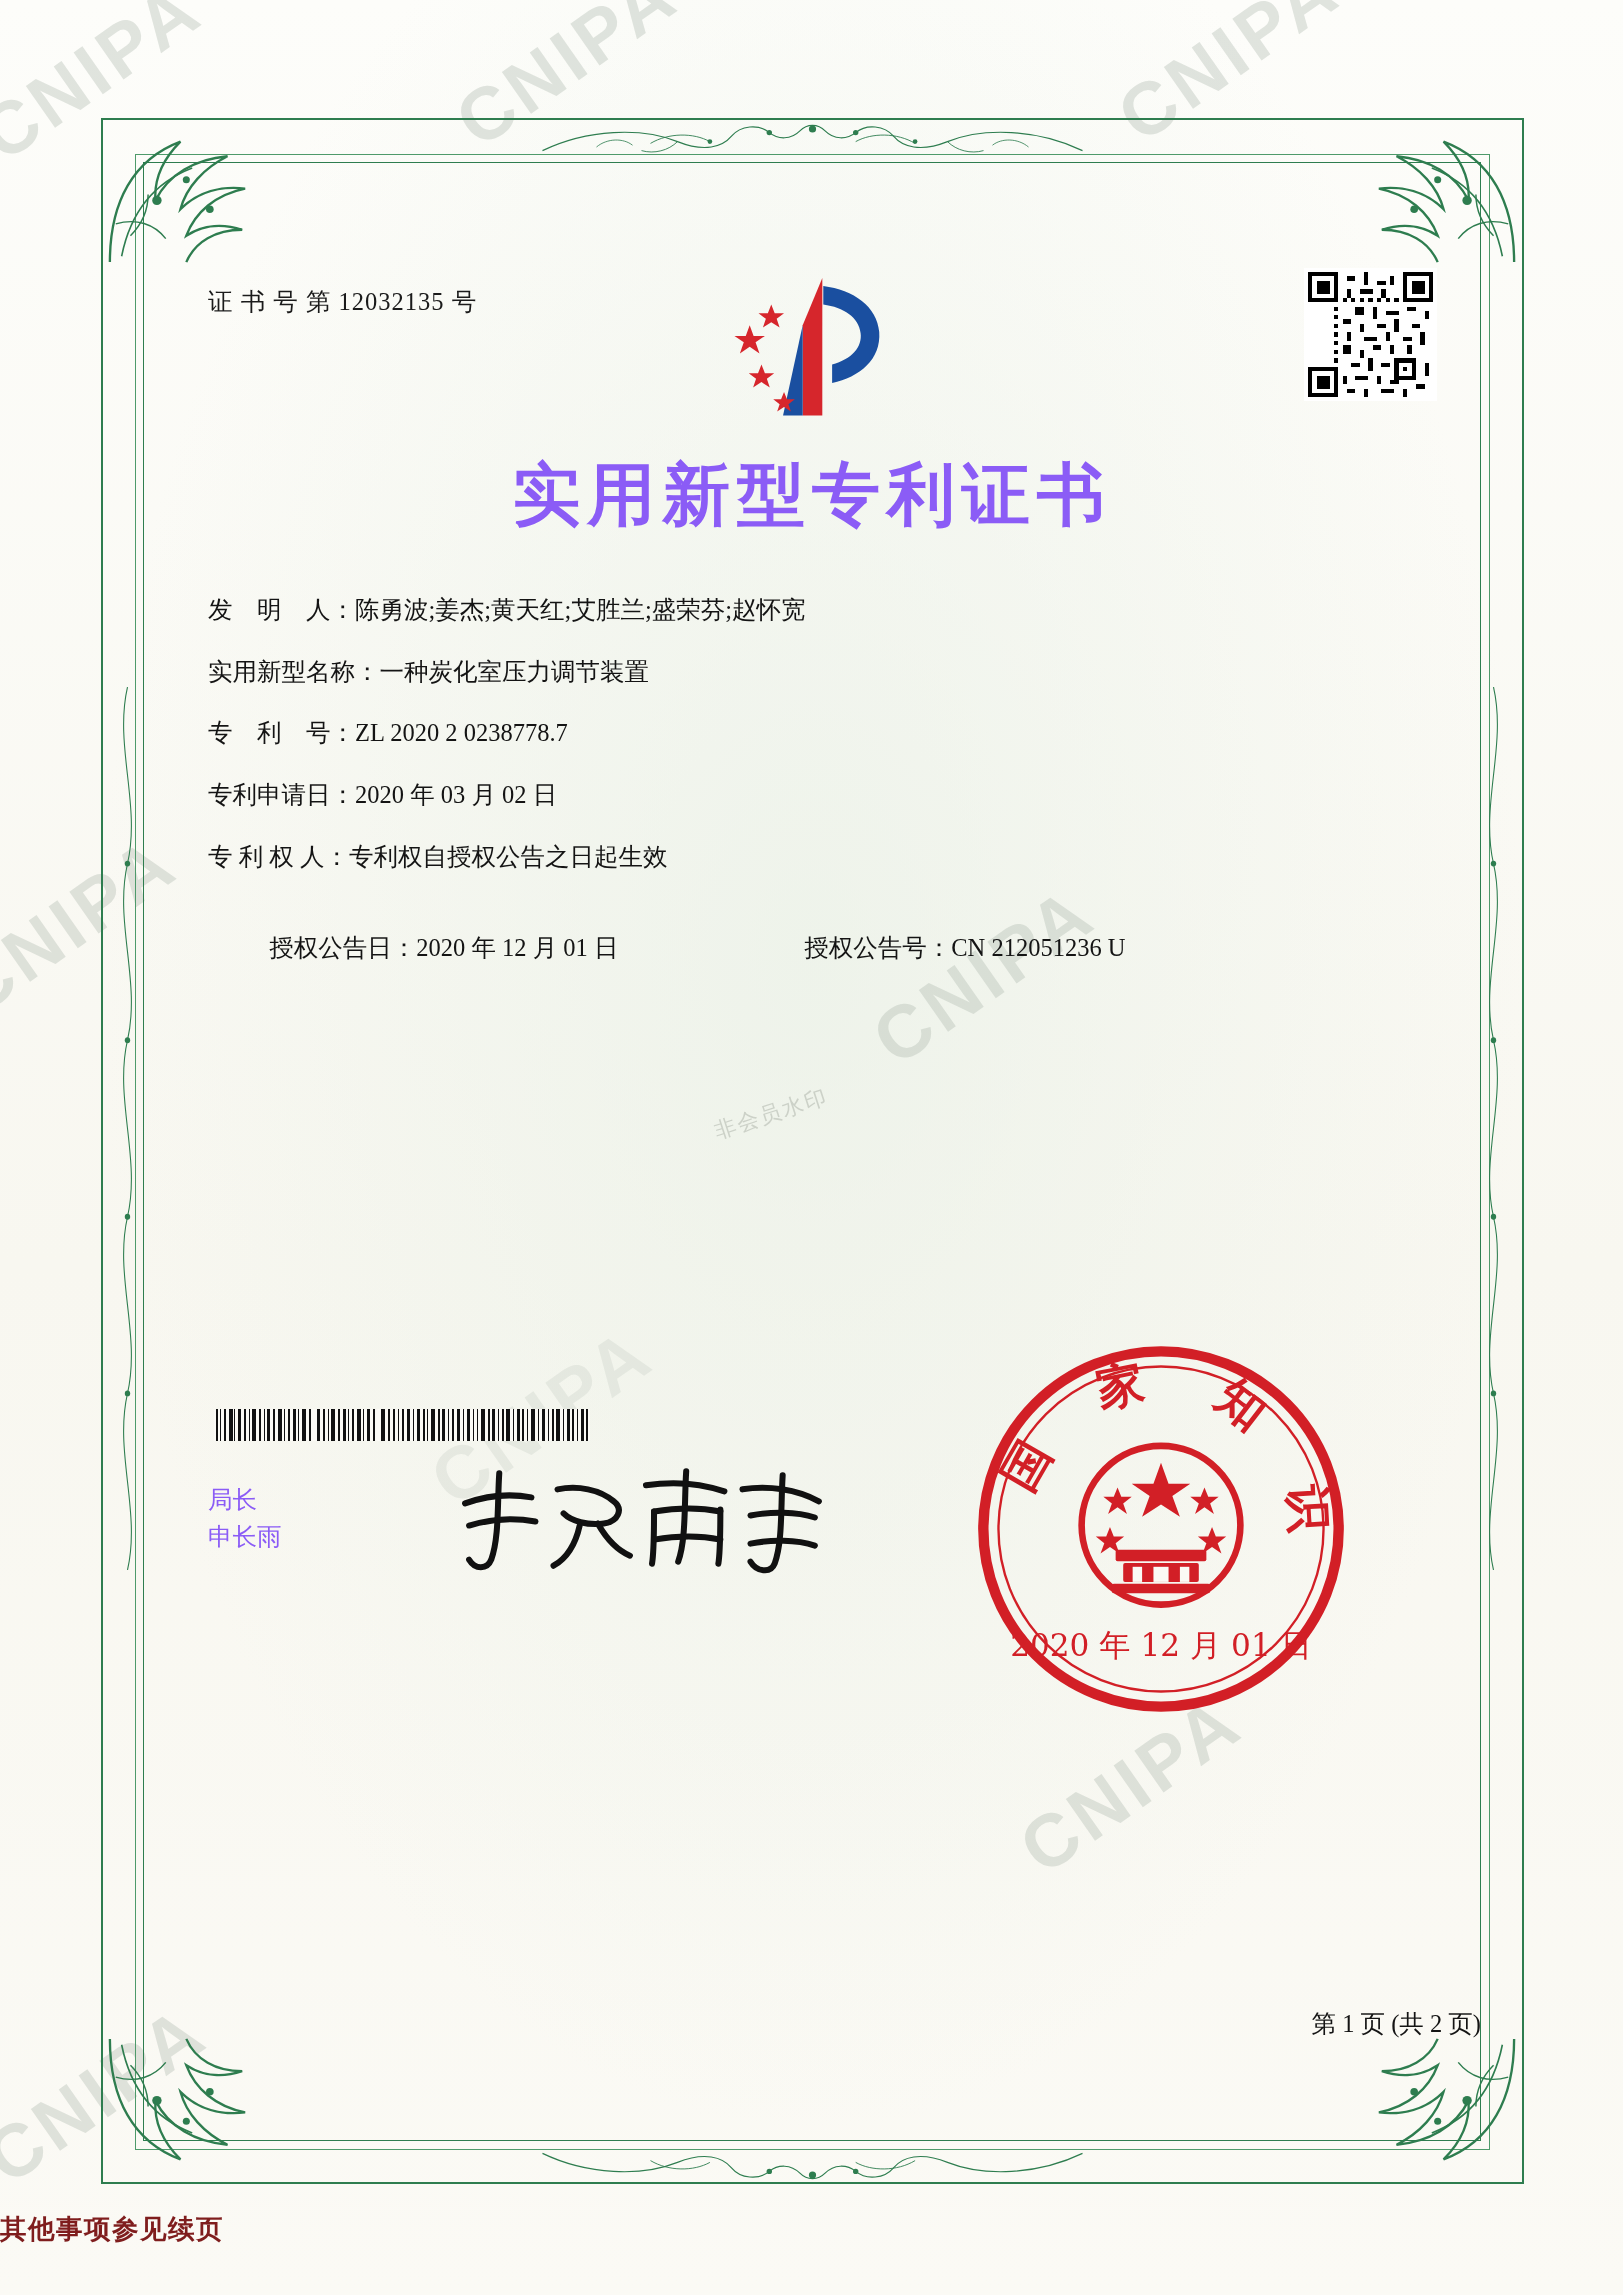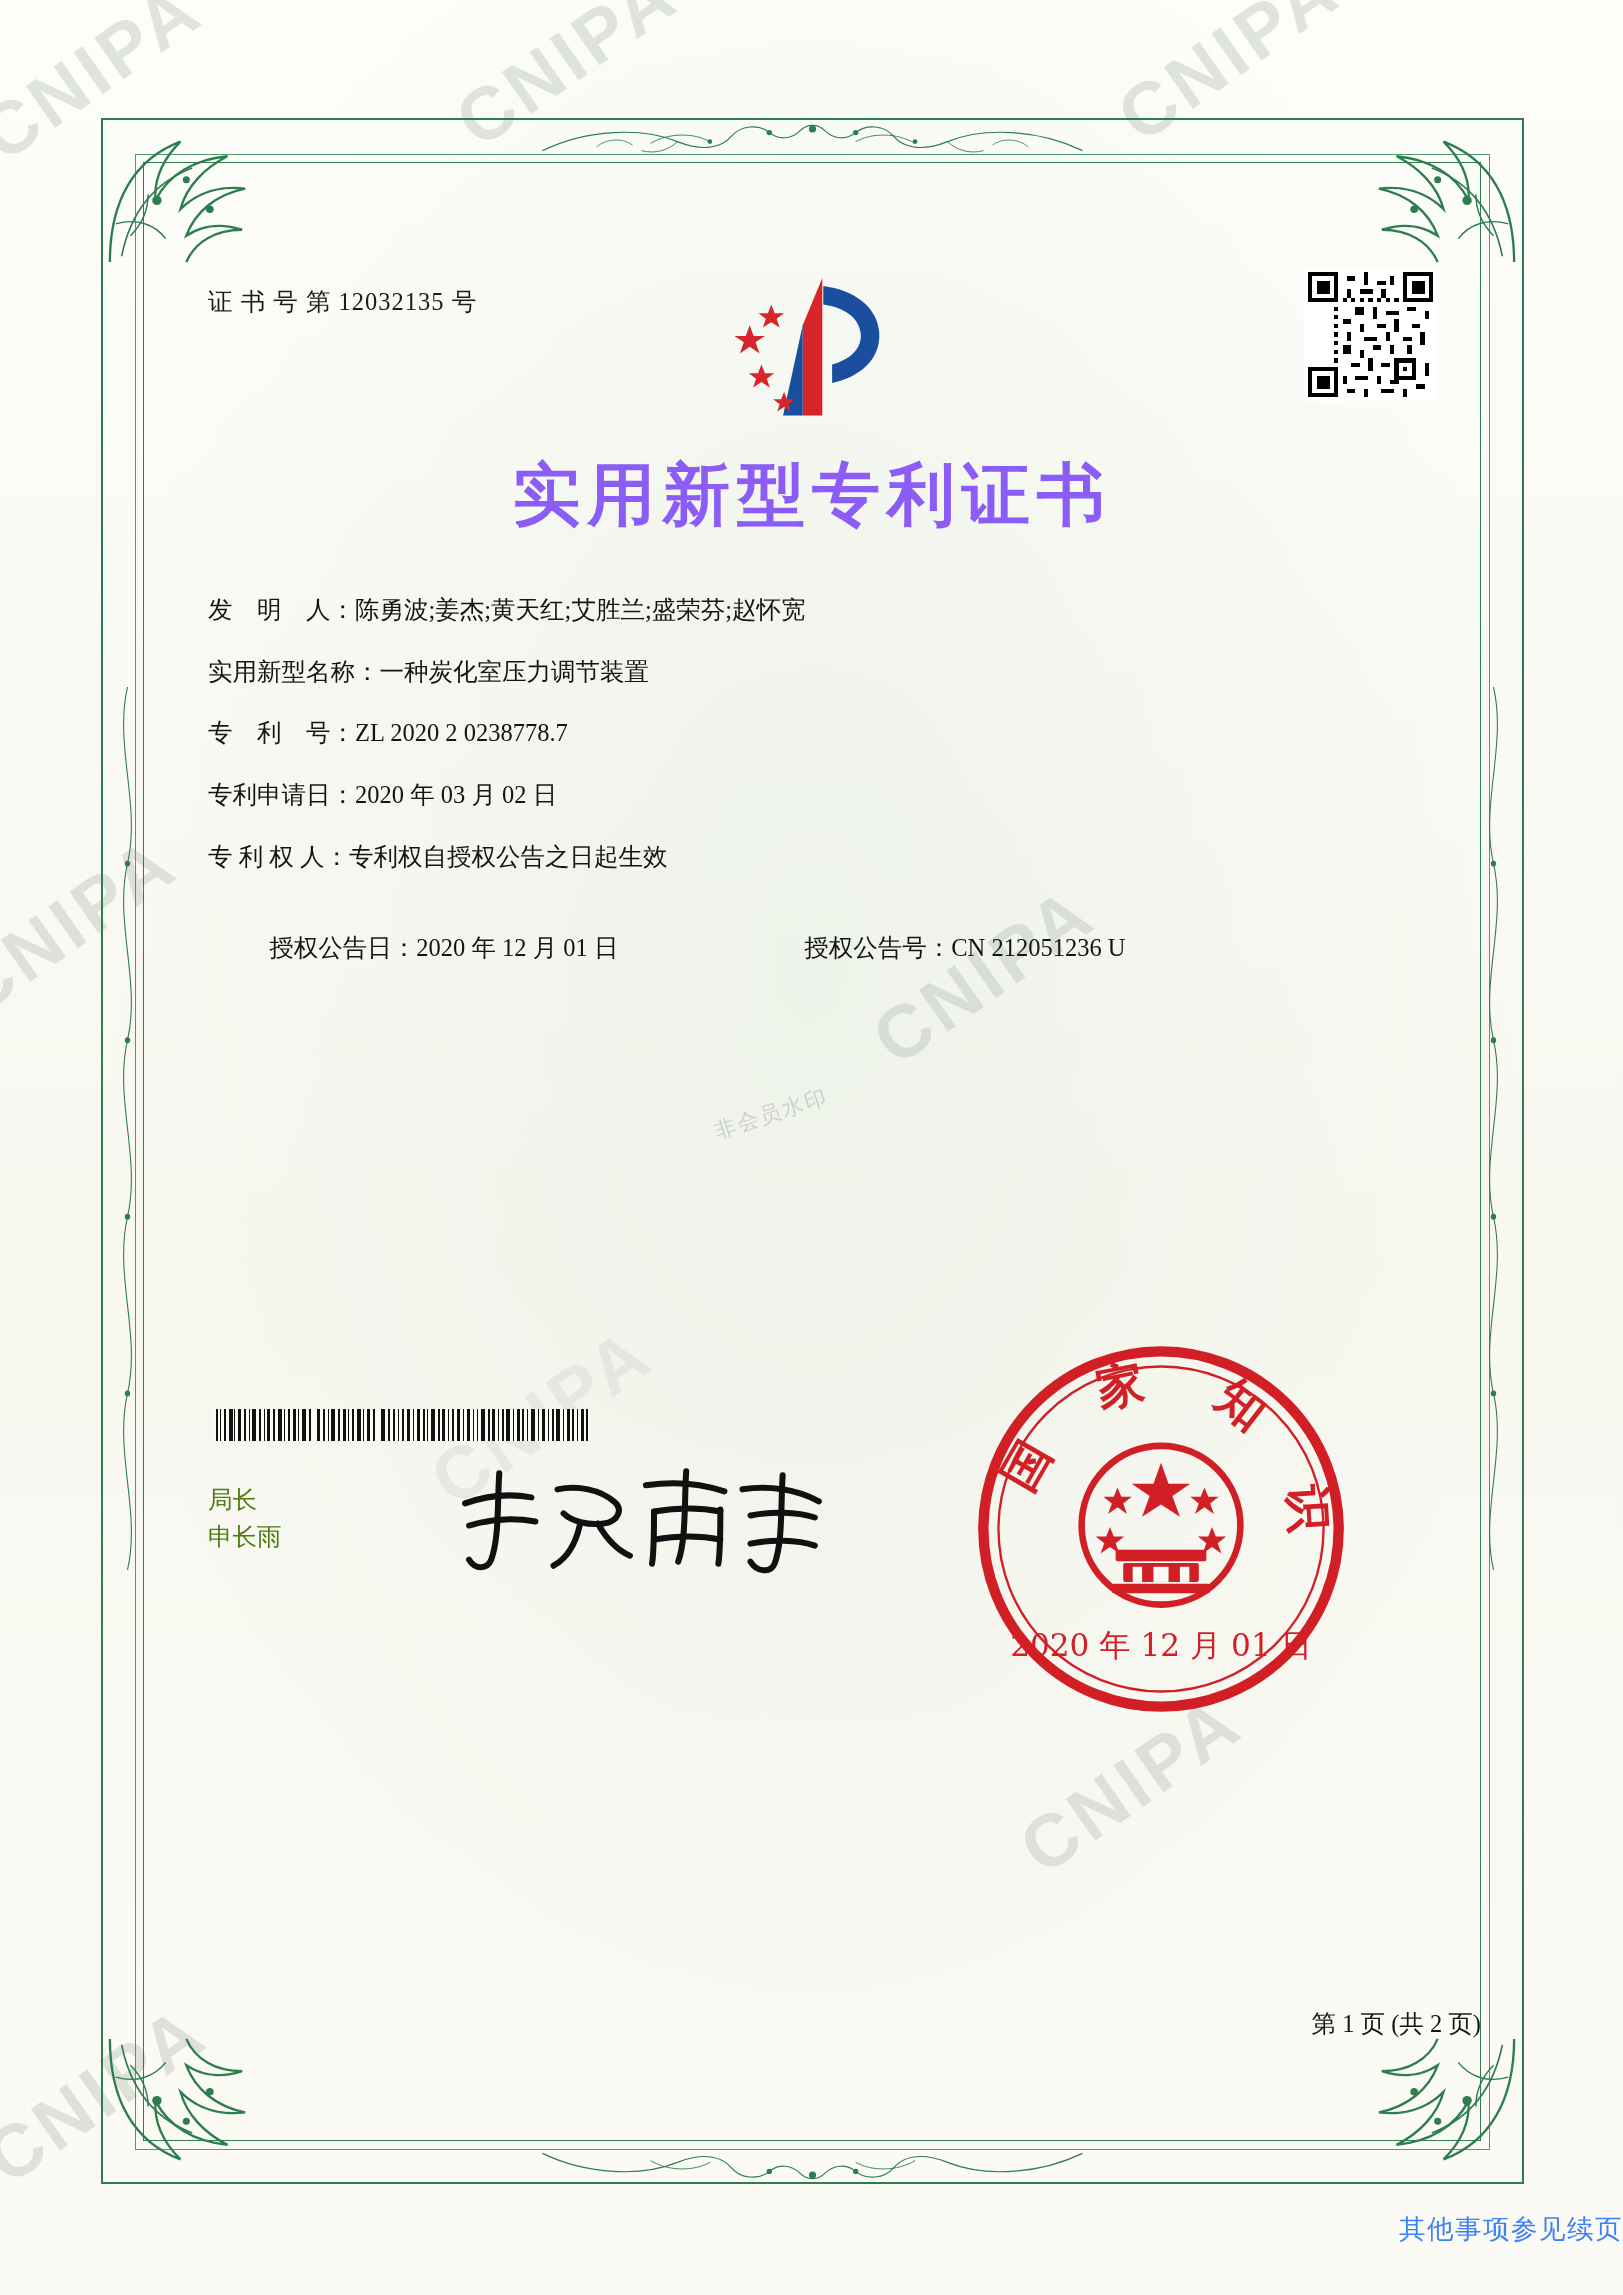--- a/index.html
+++ b/index.html
@@ -253,21 +253,21 @@
   }
   .barcode svg { display: block; width: 100%; height: 100%; }
 
   
   .sig-label {
     position: absolute;
     left: 65px;
     top: 1320px;
     font-size: 24.5px;
     line-height: 1.5;
-    color: #4d7c0f;
+    color: #8b5cf6;
   }
   .signature {
     position: absolute;
     left: 304px;
     top: 1296px;
     width: 402px;
     height: 123px;
   }
   .signature svg { display: block; width: 100%; height: 100%; }
 
@@ -289,24 +289,24 @@
     text-align: right;
     font-size: 24.5px;
     color: #141414;
   }
 
   .footer-note {
     position: absolute;
     left: 0;
     right: 0;
     top: 2211px;
-    text-align: right;
+    text-align: left;
     font-size: 26.5px;
-    font-weight: 400;
-    color: #3b82f6;
+    font-weight: 700;
+    color: #7f1d1d;
     letter-spacing: 1.5px;
   }
 </style>
 </head>
 <body>
 
 <div class="page">
 
   <div class="wm wm-1">CNIPA</div>
   <div class="wm wm-2">CNIPA</div>

